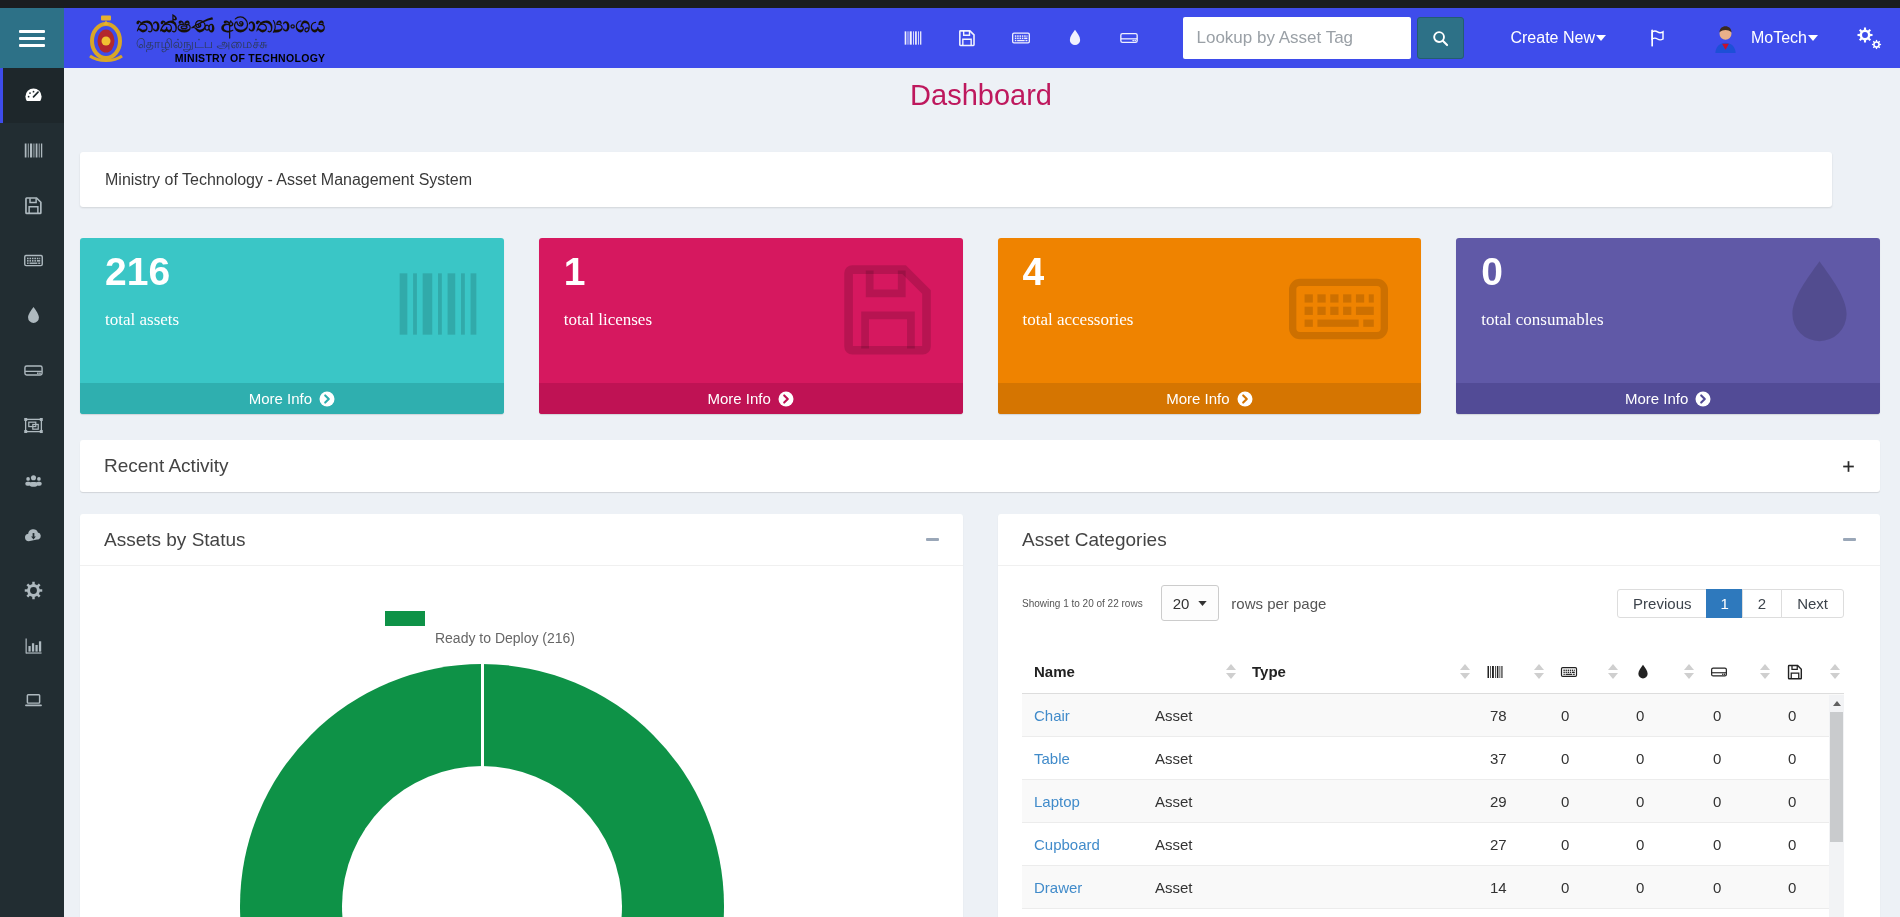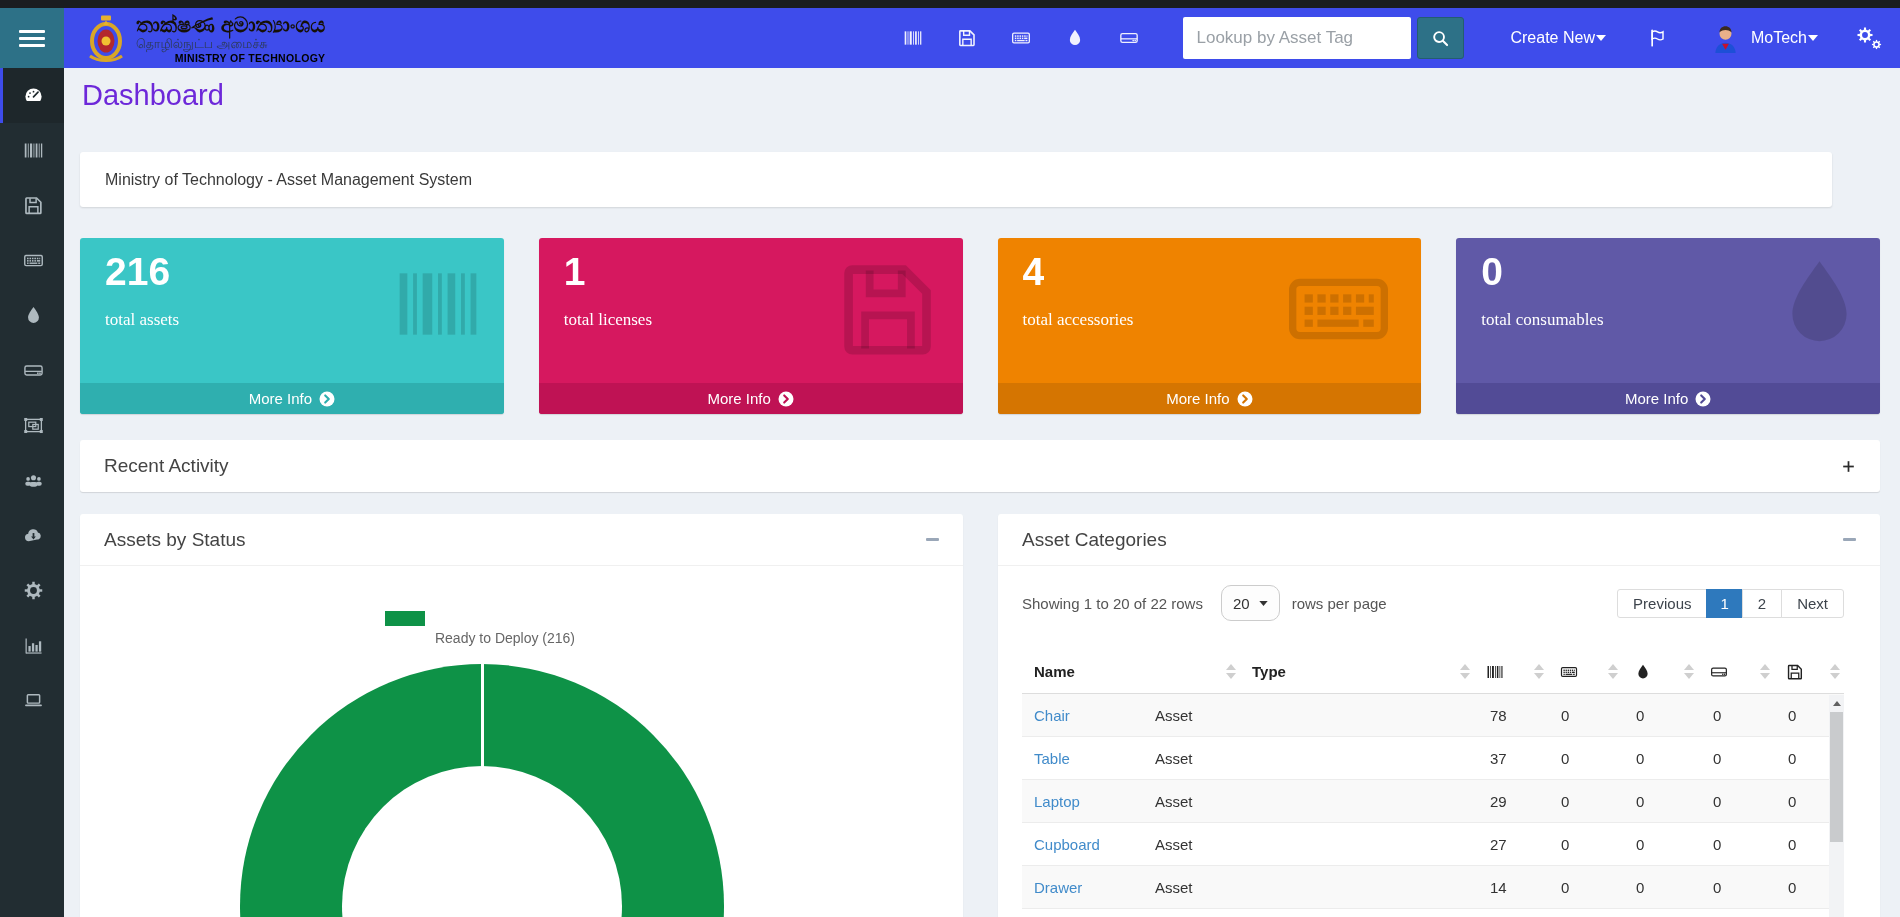--- a/index.html
+++ b/index.html
@@ -56,21 +56,21 @@
   aside { position:absolute; top:68px; left:0; width:64px; bottom:0; background:#222d32; z-index:9; }
   .side-item {
     height:55px; display:flex; align-items:center; justify-content:center;
     color:#aeb9bf; border-left:3px solid transparent; cursor:pointer;
   }
   .side-item svg { width:21px; height:21px; }
   .side-item.active { background:#1e272b; border-left-color:#3e4ceb; color:#fff; }
 
   
   main { position:absolute; left:64px; top:68px; right:0; bottom:0; padding:0 20px 0 16px; overflow:hidden; }
-  h1.page-title { margin:10px 0 0 2px; font-size:29px; line-height:34px; font-weight:400; color:#6d28d9; }
+  h1.page-title { margin:10px 0 0 2px; font-size:29px; line-height:34px; font-weight:400; color:#be185d;text-align:center; }
 
   .motd {
     margin-top:40px; width:1752px; height:55px; background:#fff; border-radius:3px;
     box-shadow:0 1px 2px rgba(0,0,0,.12); display:flex; align-items:center;
     padding-left:25px; font-size:16px; color:#3a3a3a;
   }
 
   
   .info-row { display:flex; gap:35px; margin-top:31px; }
   .info-box { flex:1; height:176px; border-radius:3px; position:relative; color:#fff; overflow:hidden; box-shadow:0 1px 1px rgba(0,0,0,.12); }
@@ -108,23 +108,23 @@
   .legend { display:flex; align-items:center; justify-content:center; width:800px; padding-top:24px; cursor:pointer; }
   .legend-swatch { width:40px; height:15px; background:#0e9247; }
   .legend-label { margin-left:10px; font-size:14px; color:#666;margin-top:40px; }
   .donut { position:relative; width:484px; height:484px; border-radius:50%; background:#0e9247; margin:18px 0 0 160px; }
   .donut::after { content:""; position:absolute; left:50%; top:50%; width:280px; height:280px; margin:-140px 0 0 -140px; background:#fff; border-radius:50%; }
   .donut-split { position:absolute; left:50%; top:0; width:3px; height:103px; margin-left:-1.5px; background:#fff; }
 
   
   .cats-body { padding:19px 36px 0 24px; }
   .toolbar { display:flex; align-items:center; }
-  .showing { font-size:15px; color:#555; }
+  .showing { font-size:10px; color:#555; }
   .pp-btn {
-    margin-left:18px; height:36px; border:1px solid #ccc; border-radius:10px; background:#fdfdfd;
+    margin-left:18px; height:36px; border:1px solid #ccc; border-radius:3px; background:#fdfdfd;
     display:flex; align-items:center; padding:0 11px; font-size:15px; color:#333; gap:9px; cursor:pointer;
   }
   .pp-btn .caret { width:9px; height:5px; color:#333; }
   .pp-label { margin-left:12px; font-size:15px; color:#555; }
   .pager { margin-left:auto; display:flex; }
   .page-btn {
     height:29px; border:1px solid #ddd; background:#fff; color:#3d444c; font-size:15px;
     display:flex; align-items:center; padding:0 15px; margin-left:-1px; cursor:pointer;
   }
   .page-btn:first-child { border-radius:3px 0 0 3px; }

